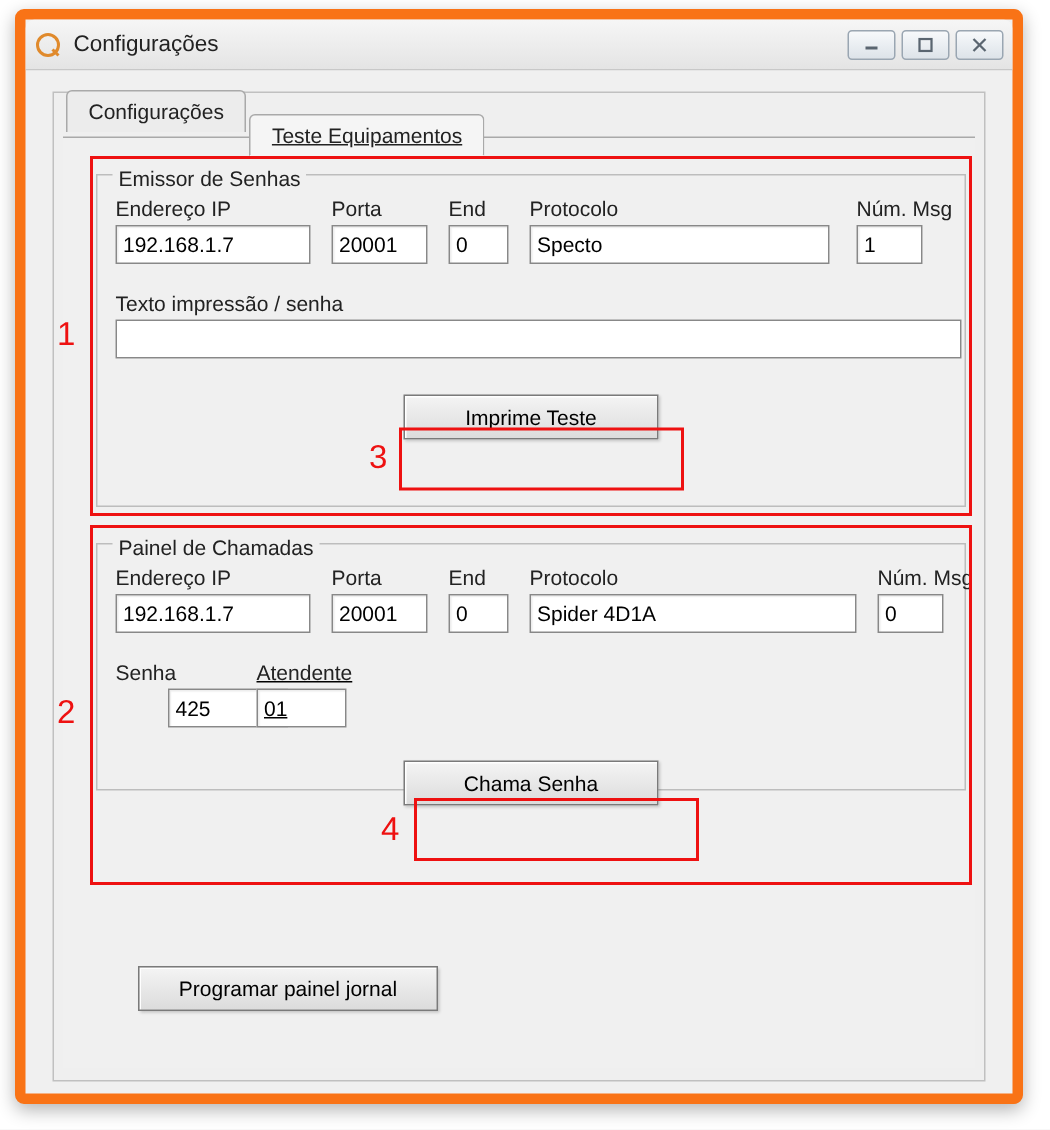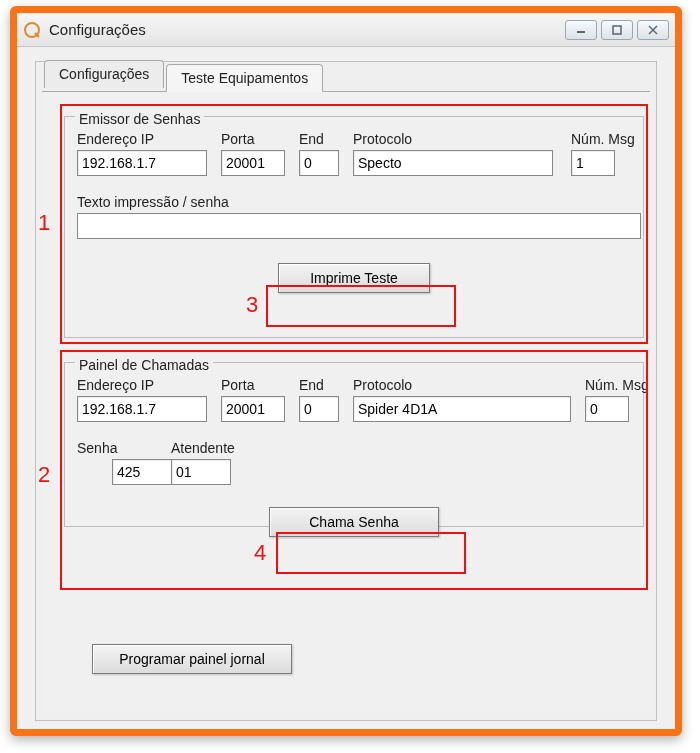--- a/index.html
+++ b/index.html
@@ -69,22 +69,23 @@
     border-bottom: none;
     background: #ececec;
     border-radius: 4px 4px 0 0;
     margin-right: 2px;
     font-size: 14px;
     color:#222;
   }
   .tab.active {
     background: #f5f5f5;
     position: relative;
-    top: 4px;
+    top: 16px;
     border-bottom: 1px solid #f5f5f5;
+    text-decoration: underline;
   }
   .tab-body {
     position:absolute;
     left:6px; right:6px; top:29px; bottom:8px;
     border-top:1px solid #a9a9a9;
     background:#f0f0f0;
   }
 
   
   .groupbox {
@@ -219,21 +220,21 @@
               <input class="txt" style="width: 44px;" value="1">
             </div>
           </div>
 
           <div style="margin-top:18px;">
             <label class="fld-label">Texto impressão / senha</label>
             <input class="longtxt" value="" style="">
           </div>
 
           <div style="margin-top:24px; text-align:center;">
-            <button class="btn" style="width:152px">Imprime Teste</button>
+            <button class="btn" style="width:170px">Imprime Teste</button>
           </div>
         </div>
       </div>
 
       <div class="groupbox" style="left:22px; top:270px; width:580px; height:165px;">
         <span class="gb-legend">Painel de Chamadas</span>
 
         <div style="position:absolute; left:12px; top:14px; right:12px;">
           <div class="row">
             <div class="col" style="width:130px;">
@@ -258,21 +259,21 @@
               <label class="fld-label">Núm. Msg</label>
               <input class="txt" style="width: 44px;" value="0">
             </div>
           </div>
 
           <div class="row" style="margin-top:18px;">
             <div class="col" style="width:80px;">
               <label class="fld-label">Senha</label>
               <input class="txt" style="width: 80px; margin-left: 35px;" value="425">
             </div>
-            <div class="col" style="width:80px;">
+            <div class="col" style="width:80px;text-decoration:underline;">
               <label class="fld-label">Atendente</label>
               <input class="txt" style="width: 60px;" value="01">
             </div>
           </div>
 
           <div style="margin-top:22px; text-align:center;">
             <button class="btn" style="width:170px">Chama Senha</button>
           </div>
         </div>
       </div>

